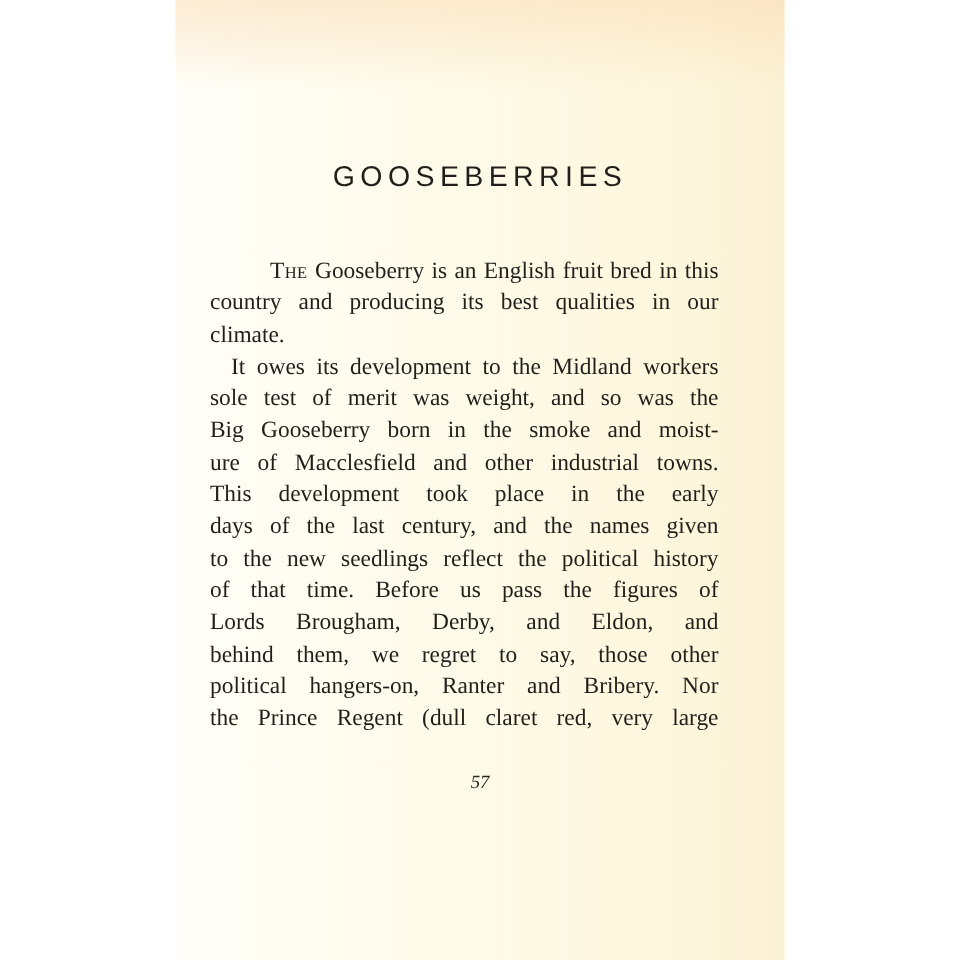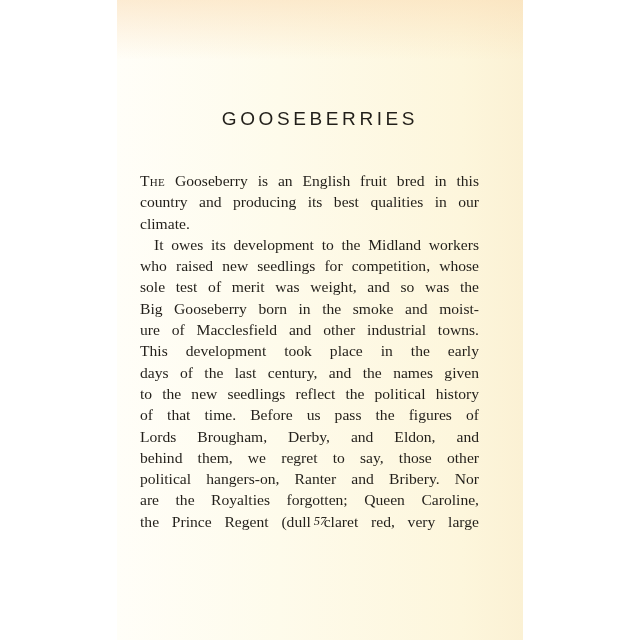--- a/index.html
+++ b/index.html
@@ -58,20 +58,21 @@
     .line.last {
       text-align-last: left;
       font-family: Liberation Serif, serif;
     }
     .indent {
       padding-left: 14px;
     }
     .smallcaps {
       font-variant: small-caps;
       letter-spacing: 0.3px;
+      margin-left: 40px;
     }
     .page-number {
       position: absolute;
       left: 0;
       width: 100%;
       top: 514px;
       text-align: center;
       font-family: "Liberation Serif", serif;
       font-size: 12.5px;
       color: #2a2620;
@@ -85,30 +86,28 @@
   <div class="chapter-title">GOOSEBERRIES</div>
 
   <div class="body-text">
     <div class="para">
       <span class="line"><span class="smallcaps">The</span><span> Gooseberry is an English fruit bred in this</span></span>
       <span class="line">country and producing its best qualities in our</span>
       <span class="line last">climate.</span>
     </div>
     <div class="para">
       <span class="line indent">It owes its development to the Midland workers</span>
-      <span class="line">who raised new seedlings for competition, whose</span>
       <span class="line">sole test of merit was weight, and so was the</span>
       <span class="line">Big Gooseberry born in the smoke and moist-</span>
       <span class="line">ure of Macclesfield and other industrial towns.</span>
       <span class="line">This development took place in the early</span>
       <span class="line">days of the last century, and the names given</span>
       <span class="line">to the new seedlings reflect the political history</span>
       <span class="line">of that time. Before us pass the figures of</span>
       <span class="line">Lords Brougham, Derby, and Eldon, and</span>
       <span class="line">behind them, we regret to say, those other</span>
       <span class="line">political hangers-on, Ranter and Bribery. Nor</span>
-      <span class="line">are the Royalties forgotten; Queen Caroline,</span>
       <span class="line">the Prince Regent (dull claret red, very large</span>
     </div>
   </div>
 
   <div class="page-number">57</div>
 </div>
 
 </body></html>

